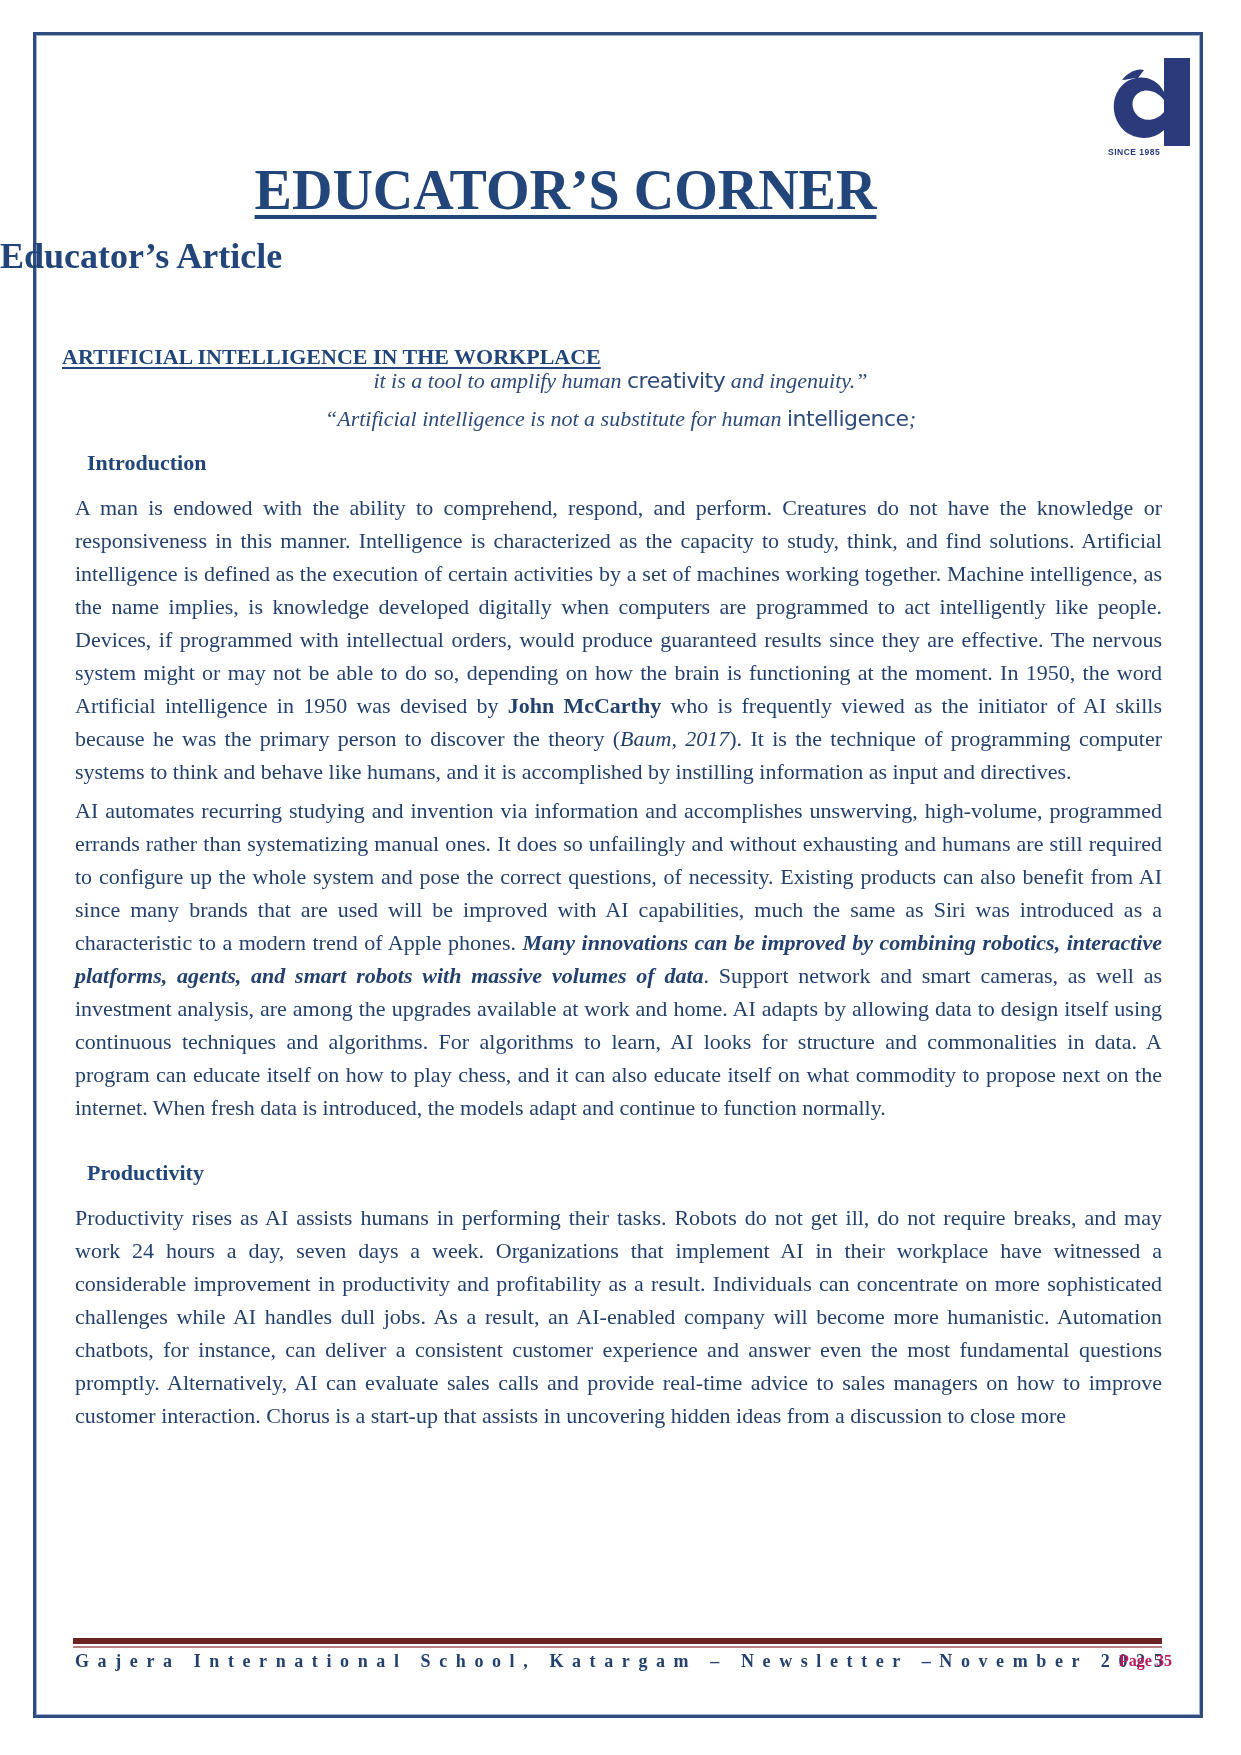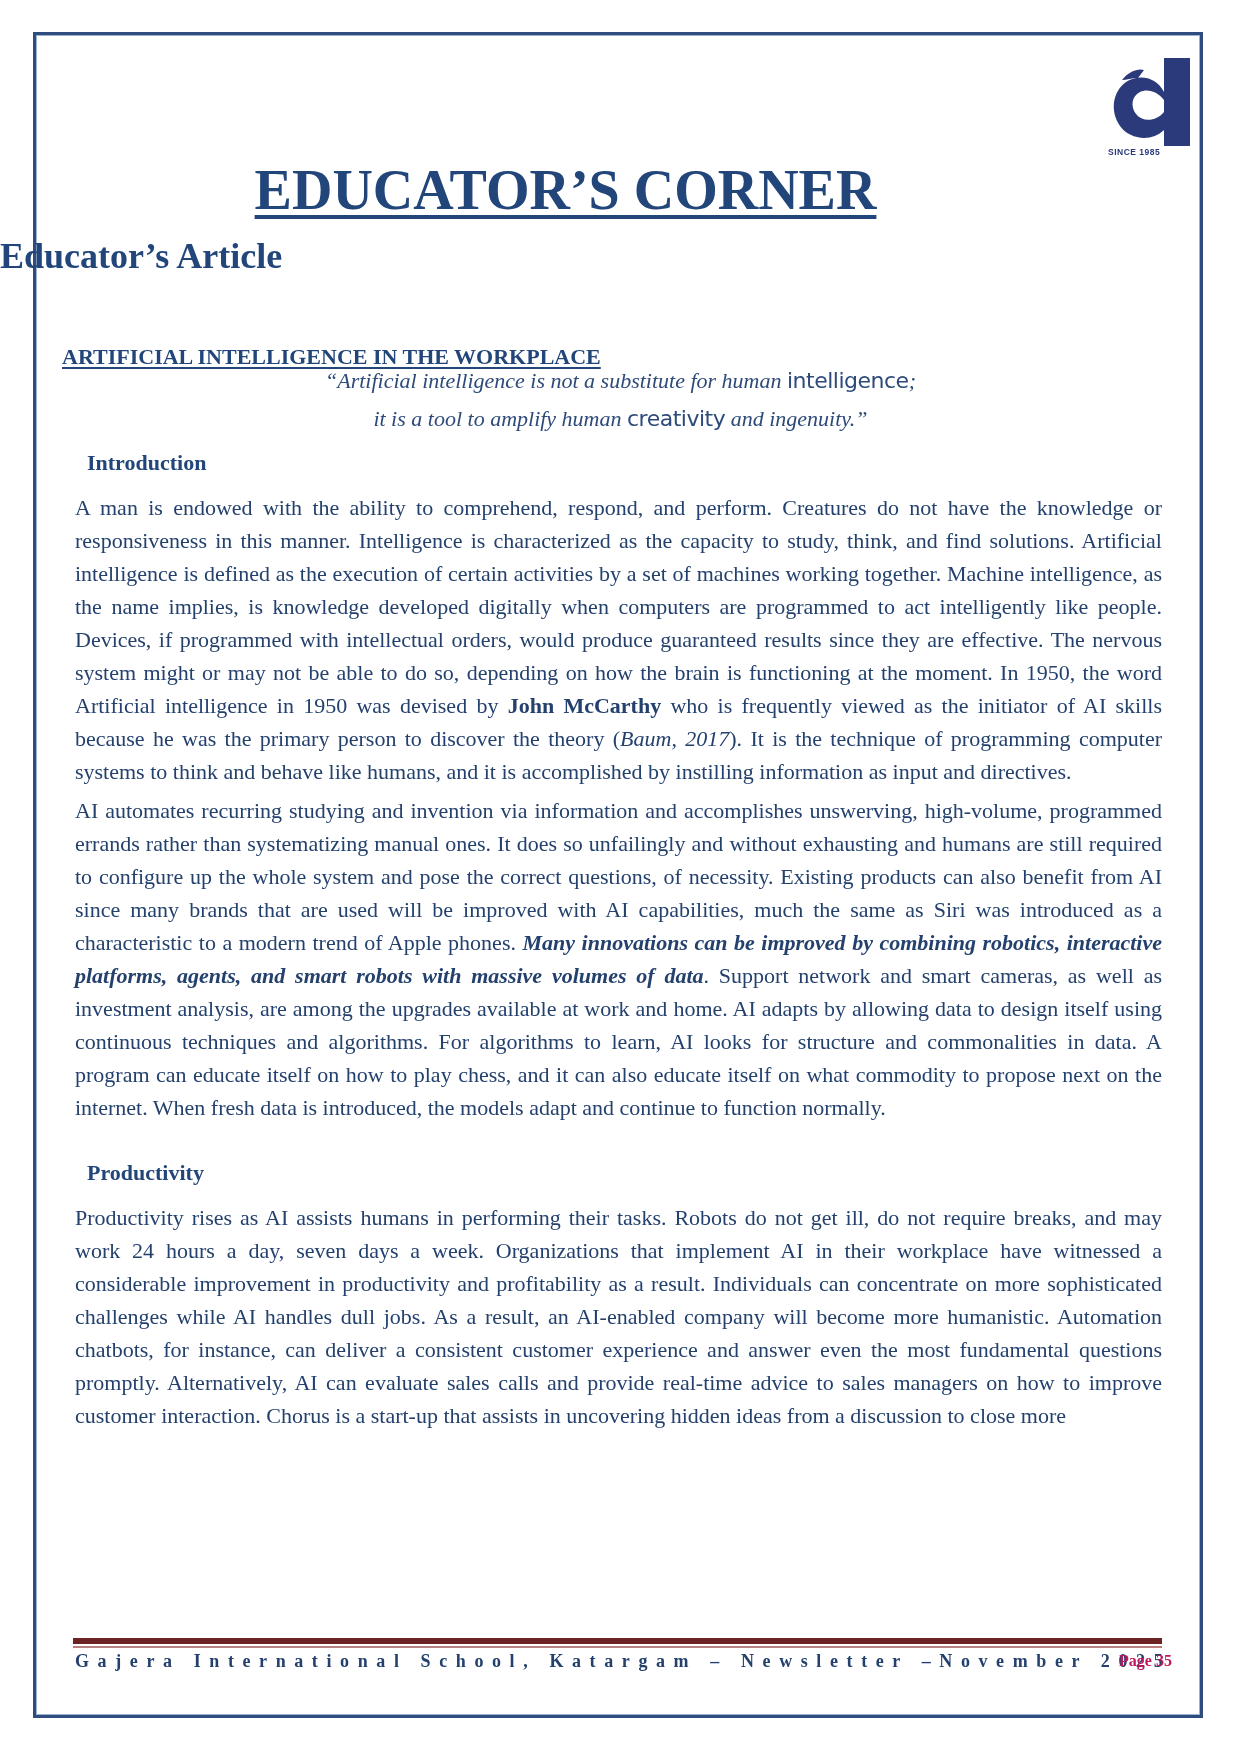--- a/index.html
+++ b/index.html
@@ -39,22 +39,22 @@
   </svg>
 </div>
 <div class="logo-since">SINCE 1985</div>
 
 <div class="title"><span>EDUCATOR’S CORNER</span></div>
 <div class="subtitle">Educator’s Article</div>
 
 <div class="article-heading">ARTIFICIAL INTELLIGENCE IN THE WORKPLACE</div>
 
 <div class="quote">
+  <div><span>it is a tool to amplify human </span><span class="sans">creativity</span><span> and ingenuity.”</span></div>
   <div><span>“Artificial intelligence is not a substitute for human </span><span class="sans">intelligence</span><span>;</span></div>
-  <div><span>it is a tool to amplify human </span><span class="sans">creativity</span><span> and ingenuity.”</span></div>
 </div>
 
 <div class="content">
   <section>
     <h3>Introduction</h3>
     <p><span>A man is endowed with the ability to comprehend, respond, and perform. Creatures do not have the knowledge or responsiveness in this manner. Intelligence is characterized as the capacity to study, think, and find solutions. Artificial intelligence is defined as the execution of certain activities by a set of machines working together. Machine intelligence, as the name implies, is knowledge developed digitally when computers are programmed to act intelligently like people. Devices, if programmed with intellectual orders, would produce guaranteed results since they are effective. The nervous system might or may not be able to do so, depending on how the brain is functioning at the moment. In 1950, the word Artificial intelligence in 1950 was devised by </span><b>John McCarthy</b><span> who is frequently viewed as the initiator of AI skills because he was the primary person to discover the theory (</span><i>Baum, 2017</i><span>). It is the technique of programming computer systems to think and behave like humans, and it is accomplished by instilling information as input and directives.</span></p>
   </section>
   <div class="gap-s"></div>
   <section>
     <p><span>AI automates recurring studying and invention via information and accomplishes unswerving, high-volume, programmed errands rather than systematizing manual ones. It does so unfailingly and without exhausting and humans are still required to configure up the whole system and pose the correct questions, of necessity. Existing products can also benefit from AI since many brands that are used will be improved with AI capabilities, much the same as Siri was introduced as a characteristic to a modern trend of Apple phones. </span><span class="em-bold">Many innovations can be improved by combining robotics, interactive platforms, agents, and smart robots with massive volumes of data</span><span>. Support network and smart cameras, as well as investment analysis, are among the upgrades available at work and home. AI adapts by allowing data to design itself using continuous techniques and algorithms. For algorithms to learn, AI looks for structure and commonalities in data. A program can educate itself on how to play chess, and it can also educate itself on what commodity to propose next on the internet. When fresh data is introduced, the models adapt and continue to function normally.</span></p>

